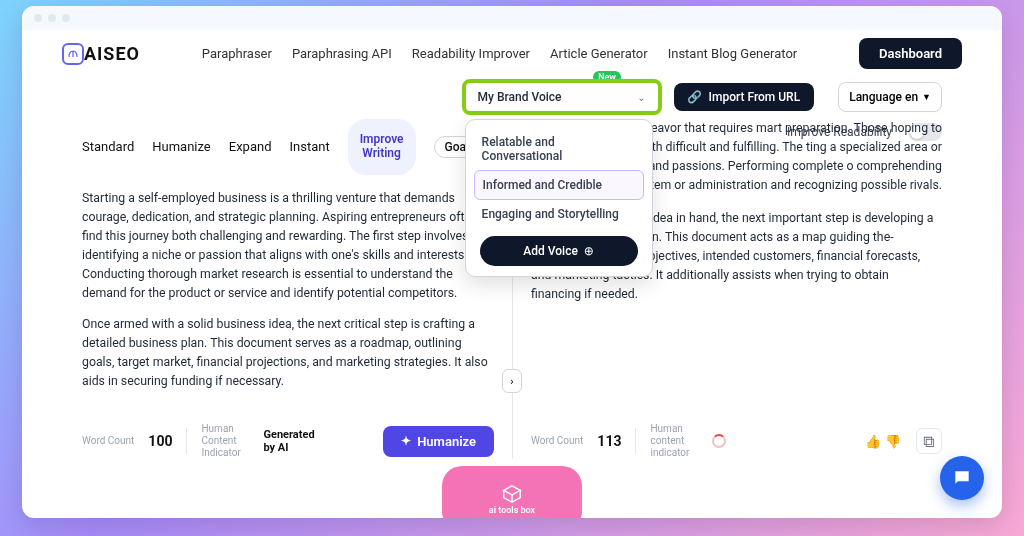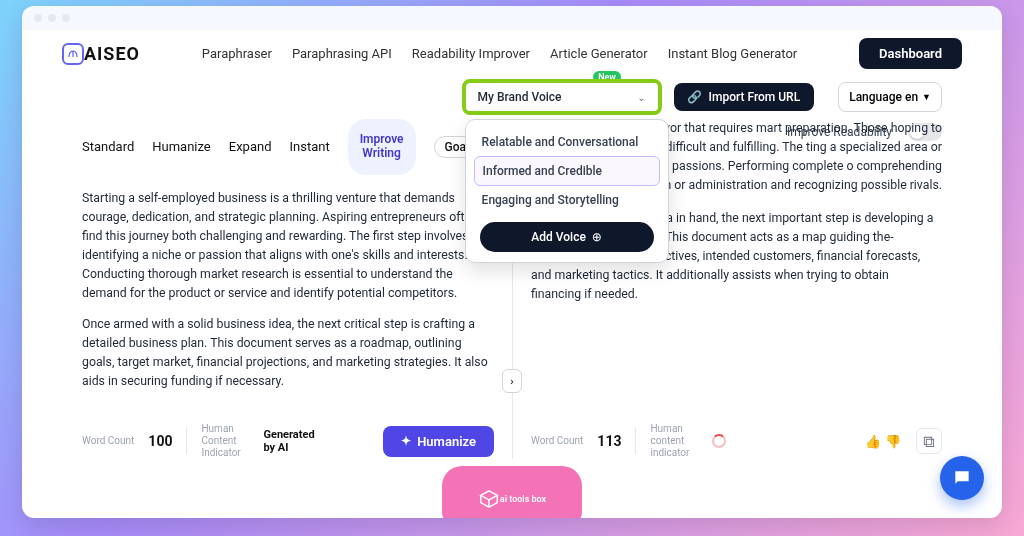--- a/index.html
+++ b/index.html
@@ -14,21 +14,21 @@
   .logo-box svg { width: 12px; height: 12px; }
   .logo-text { font-weight: 700; letter-spacing: 1px; font-size: 18px; color: #111; }
   .nav { display: flex; gap: 20px; font-size: 13px; color: #333; font-weight: 400; }
   .nav span { cursor: pointer; }
   .dash-btn { background:#0f172a; color:#fff; border-radius:8px; padding:8px 20px; font-size:13px; font-weight:600; cursor:pointer; }
   .content { flex:1; padding: 4px 60px 0 60px; position: relative; }
   .top-controls { display:flex; align-items:center; justify-content:flex-end; gap:12px; position:relative; height:36px; }
   .new-badge { position:absolute; top:-8px; right:321px; background:#22c55e; color:#fff; font-size:9px; padding:1px 5px; border-radius:8px; font-weight:600; }
   .brand-voice { width:200px; border:4px solid #84cc16; border-radius:8px; padding:7px 12px; font-size:12px; display:flex; align-items:center; justify-content:space-between; cursor:pointer; position:relative; background:#fff; color:#1f2937; font-weight:500;}
   .brand-voice .chev { font-size:10px; color:#6b7280; }
-  .brand-voice-dropdown { position:absolute; top:36px; left:-1px; width:204px; border:1px solid #d1d5db; border-radius:10px; background:#fff; box-shadow:0 8px 20px rgba(0,0,0,0.12); padding:8px; z-index:40; }
+  .brand-voice-dropdown { position:absolute; top:36px; left:-1px; width:188px; border:1px solid #d1d5db; border-radius:10px; background:#fff; box-shadow:0 8px 20px rgba(0,0,0,0.12); padding:8px; z-index:40; }
   .bv-option { font-size:12px; color:#374151; padding:7px 8px; border-radius:6px; cursor:pointer; }
   .bv-option.sel { border:1px solid #c7b8ff; background:#faf7ff; }
   .add-voice { background:#0f172a; color:#fff; font-size:12px; border-radius:18px; padding:8px 0; text-align:center; margin:8px 6px 2px; cursor:pointer; display:flex; align-items:center; justify-content:center; gap:6px;}
   .import-btn { background:#0f172a; color:#fff; border-radius:8px; padding:7px 14px; font-size:12px; display:flex; align-items:center; gap:6px; cursor:pointer; font-weight:500;}
   .lang-btn { border:1px solid #d1d5db; border-radius:8px; padding:7px 10px; font-size:12px; display:flex; align-items:center; gap:4px; cursor:pointer; font-weight:500;margin-left:12px;}
   .readability-row { display:flex; justify-content:flex-end; align-items:center; gap:16px; font-size:12px; color:#374151; margin-top:8px; }
   .toggle { width:34px; height:18px; background:#e5e7eb; border-radius:9px; position:relative; cursor:pointer; }
   .toggle::after { content:""; width:14px; height:14px; background:#fff; border-radius:50%; position:absolute; top:2px; left:2px; box-shadow:0 1px 2px rgba(0,0,0,0.2);}
   .columns { display:flex; gap:0; position:relative; margin-top:-22px; height:340px; }
   .col { width:50%; display:flex; flex-direction:column; }
@@ -43,21 +43,21 @@
   .footer-row { display:flex; align-items:center; gap:14px; margin-top:auto; padding-top:8px; }
   .metric-label { font-size:10px; color:#9ca3af; line-height:1.2; }
   .metric-val { font-size:14px; font-weight:700; color:#111; }
   .gen-label { font-size:11px; font-weight:700; color:#111; line-height:1.2;}
   .humanize-btn { background:#4f46e5; color:#fff; border-radius:8px; padding:8px 18px; font-size:13px; font-weight:600; display:flex; align-items:center; gap:6px; cursor:pointer; margin-left:auto;}
   .humanize-btn .sparkle { font-size:12px; }
   .spinner { width:14px; height:14px; border:2px solid #f3c1c1; border-top-color:#ef4444; border-radius:50%; display:inline-block; }
   .thumbs { font-size:13px; color:#6b7280; cursor:pointer; display:flex; gap:4px; margin-left:auto;}
   .copy-btn { width:26px; height:26px; border:1px solid #e5e7eb; border-radius:6px; display:flex; align-items:center; justify-content:center; cursor:pointer; color:#6b7280; }
   .chat-fab { position:absolute; right:18px; bottom:18px; width:44px; height:44px; background:#2563eb; border-radius:50%; display:flex; align-items:center; justify-content:center; color:#fff; cursor:pointer; box-shadow:0 6px 14px rgba(37,99,235,0.4); z-index:60;}
-  .watermark-tab { position:absolute; left:50%; transform:translateX(-50%); bottom:-8px; width:140px; height:60px; background:#f472b6; border-radius:20px 20px 14px 14px; display:flex; flex-direction:row; align-items:center; justify-content:center; color:#fff; font-size:9px; font-weight:600; z-index:70; padding-top:6px;}
+  .watermark-tab { position:absolute; left:50%; transform:translateX(-50%); bottom:-8px; width:140px; height:60px; background:#f472b6; border-radius:20px 20px 14px 14px; display:flex; flex-direction:column; align-items:center; justify-content:center; color:#fff; font-size:9px; font-weight:600; z-index:70; padding-top:6px;}
   .watermark-tab svg { width:22px; height:22px; }
   .sep { width:1px; height:26px; background:#e5e7eb; }
   .col.right .para { margin-top: 2px; }
 </style>
 </head>
 <body>
 
 <div class="browser-window">
   <div class="chrome-bar">
     <div class="dot"></div>

